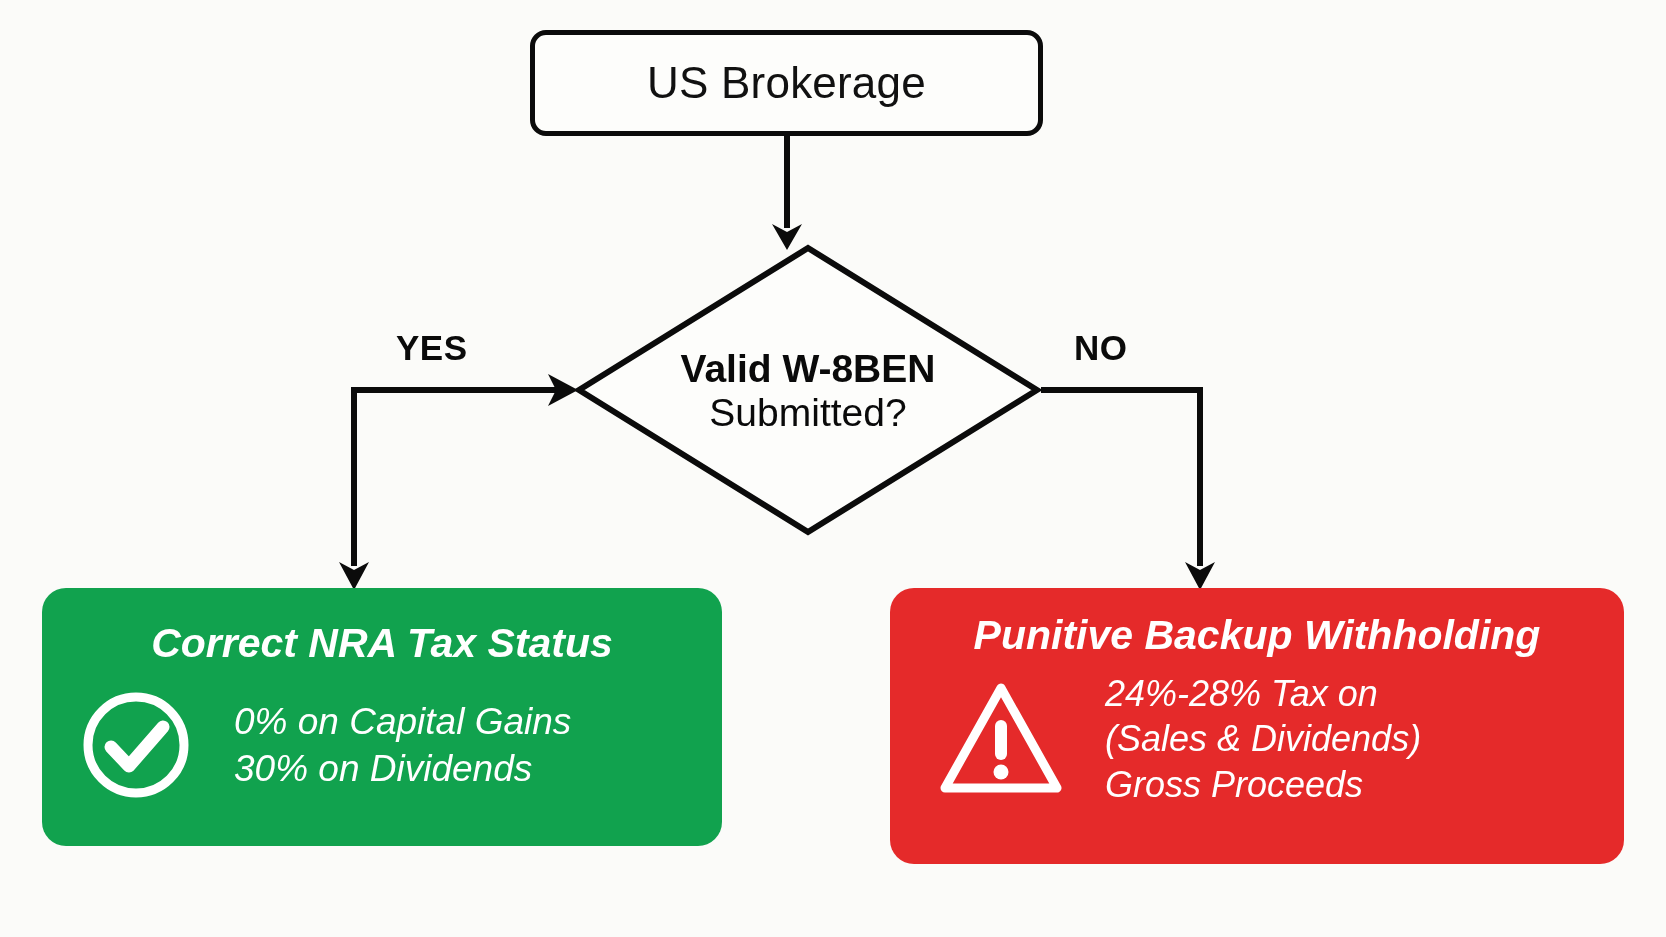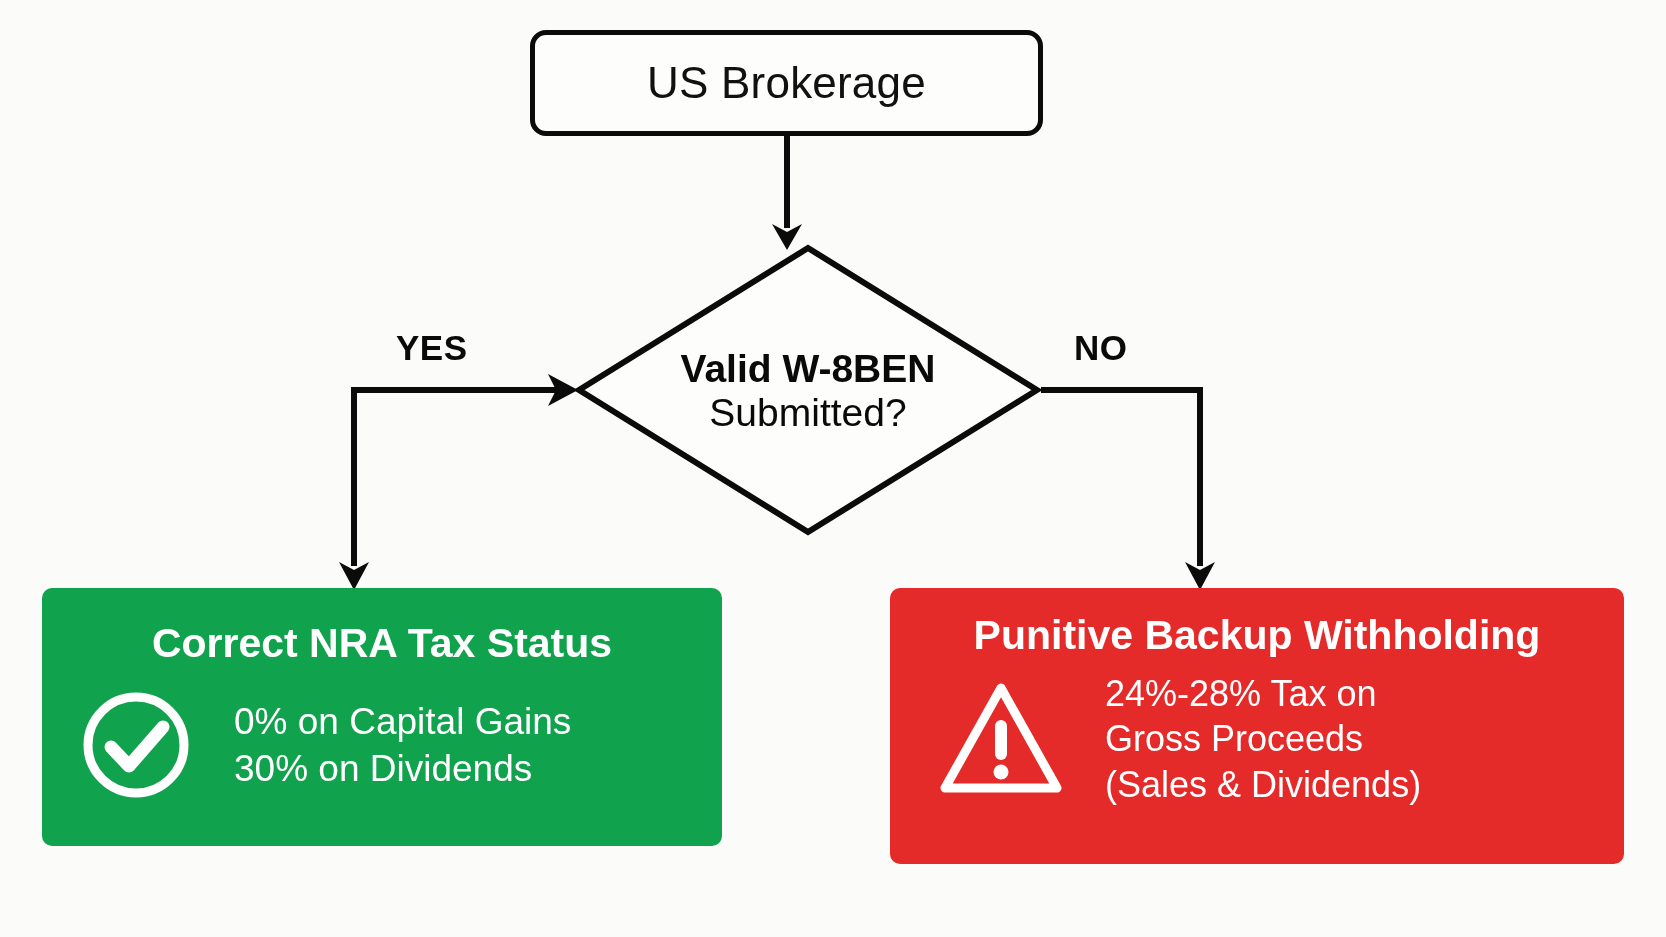--- a/index.html
+++ b/index.html
@@ -89,24 +89,25 @@
     color: #0a0a0a;
     letter-spacing: 0.5px;
     white-space: nowrap;
   }
   .branch-label.yes { left: 396px; top: 328px; }
   .branch-label.no  { left: 1074px; top: 328px; }
 
   
   .card {
     position: absolute;
-    border-radius: 10px;
+    border-radius: 24px;
     box-sizing: border-box;
     color: #ffffff;
     overflow: hidden;
+    font-style: italic;
   }
   .card.success {
     left: 42px;
     top: 588px;
     width: 680px;
     height: 258px;
     background: #11a24e;
   }
   .card.danger {
     left: 890px;
@@ -233,19 +234,19 @@
     <div class="card-body">
       <div class="card-icon">
         <svg width="128" height="122" viewBox="0 0 128 122" xmlns="http://www.w3.org/2000/svg">
           <path d="M64 10 L120 110 L8 110 Z" fill="none" stroke="#ffffff" stroke-width="9" stroke-linejoin="round"></path>
           <rect x="58" y="42" width="12" height="40" rx="6" fill="#ffffff"></rect>
           <circle cx="64" cy="94" r="7.5" fill="#ffffff"></circle>
         </svg>
       </div>
       <div class="card-lines">
         <div class="ln">24%-28% Tax on</div>
+        <div class="ln">(Sales &amp; Dividends)</div>
         <div class="ln">Gross Proceeds</div>
-        <div class="ln">(Sales &amp; Dividends)</div>
       </div>
     </div>
   </div>
 
 </div>
 
 </body></html>

